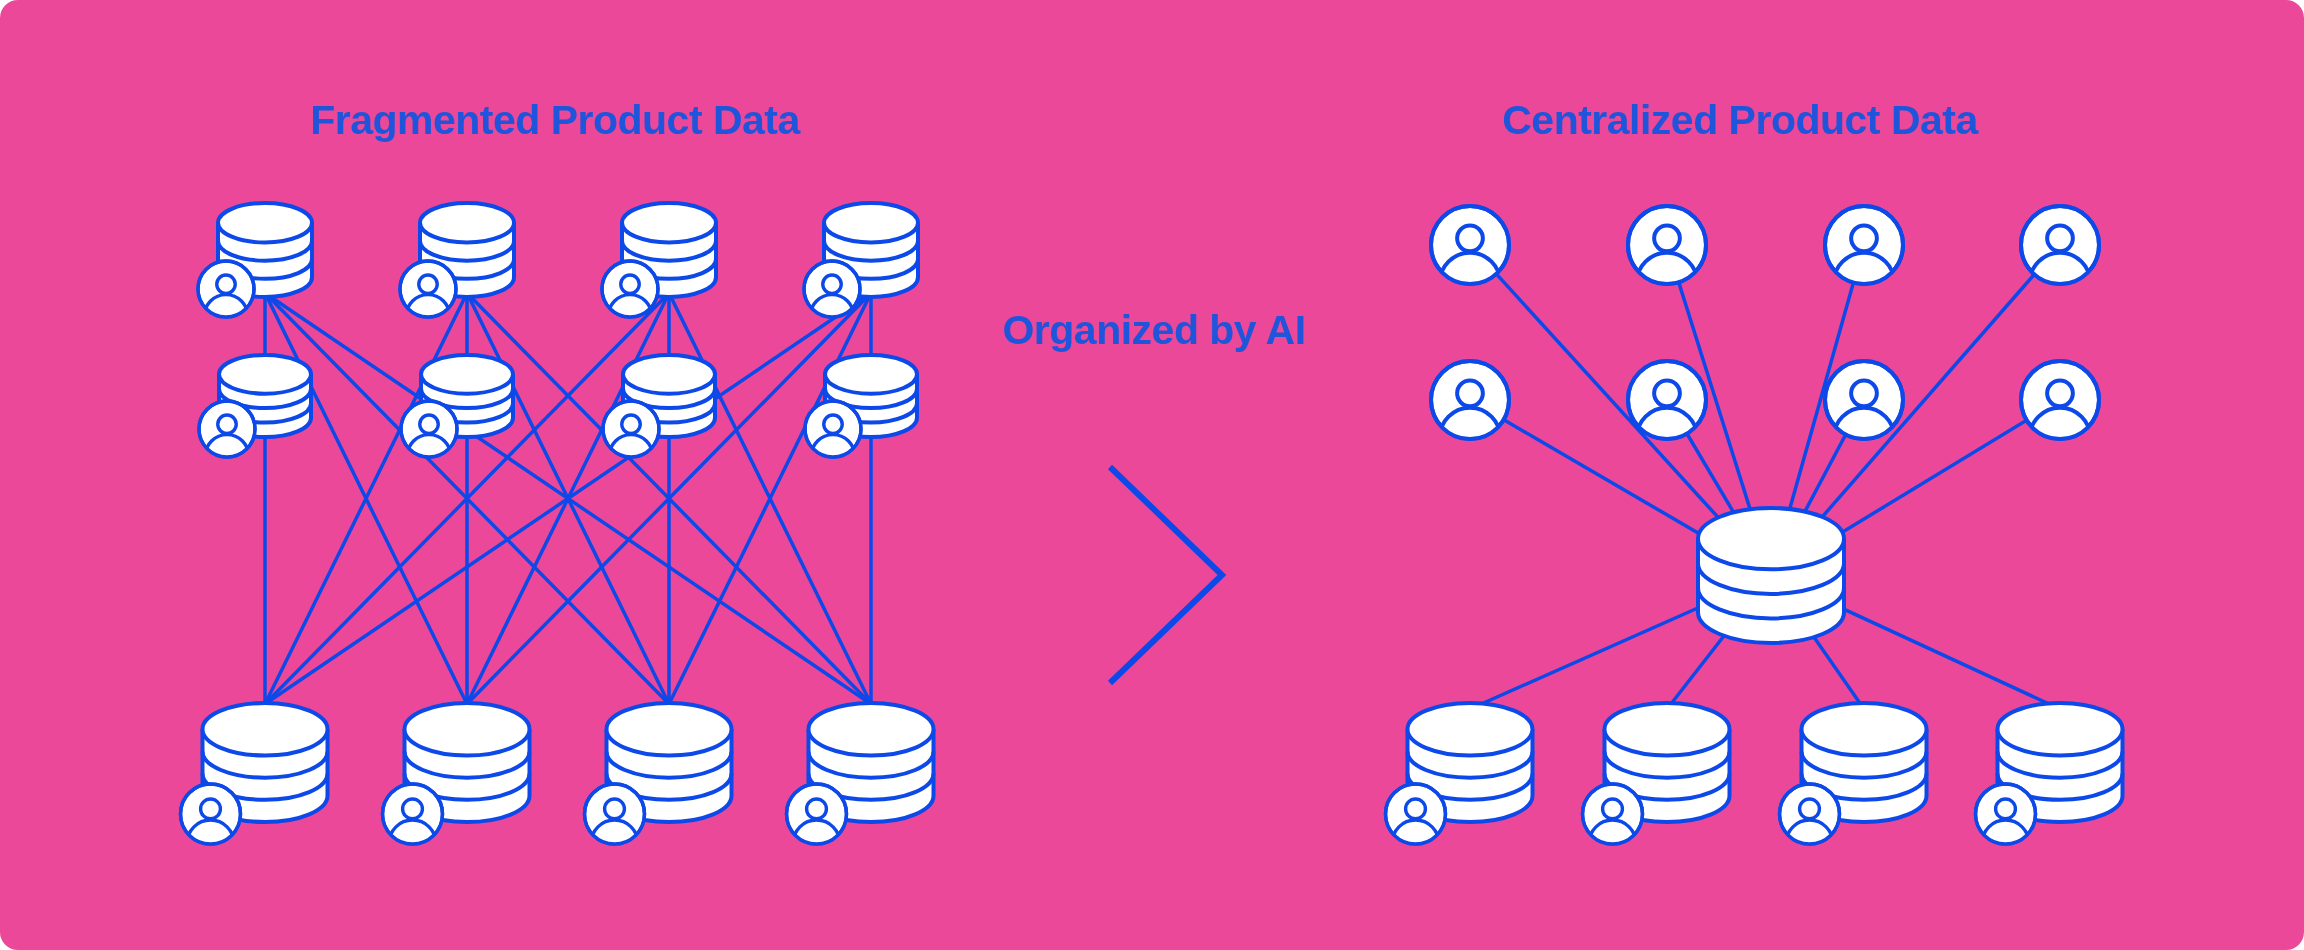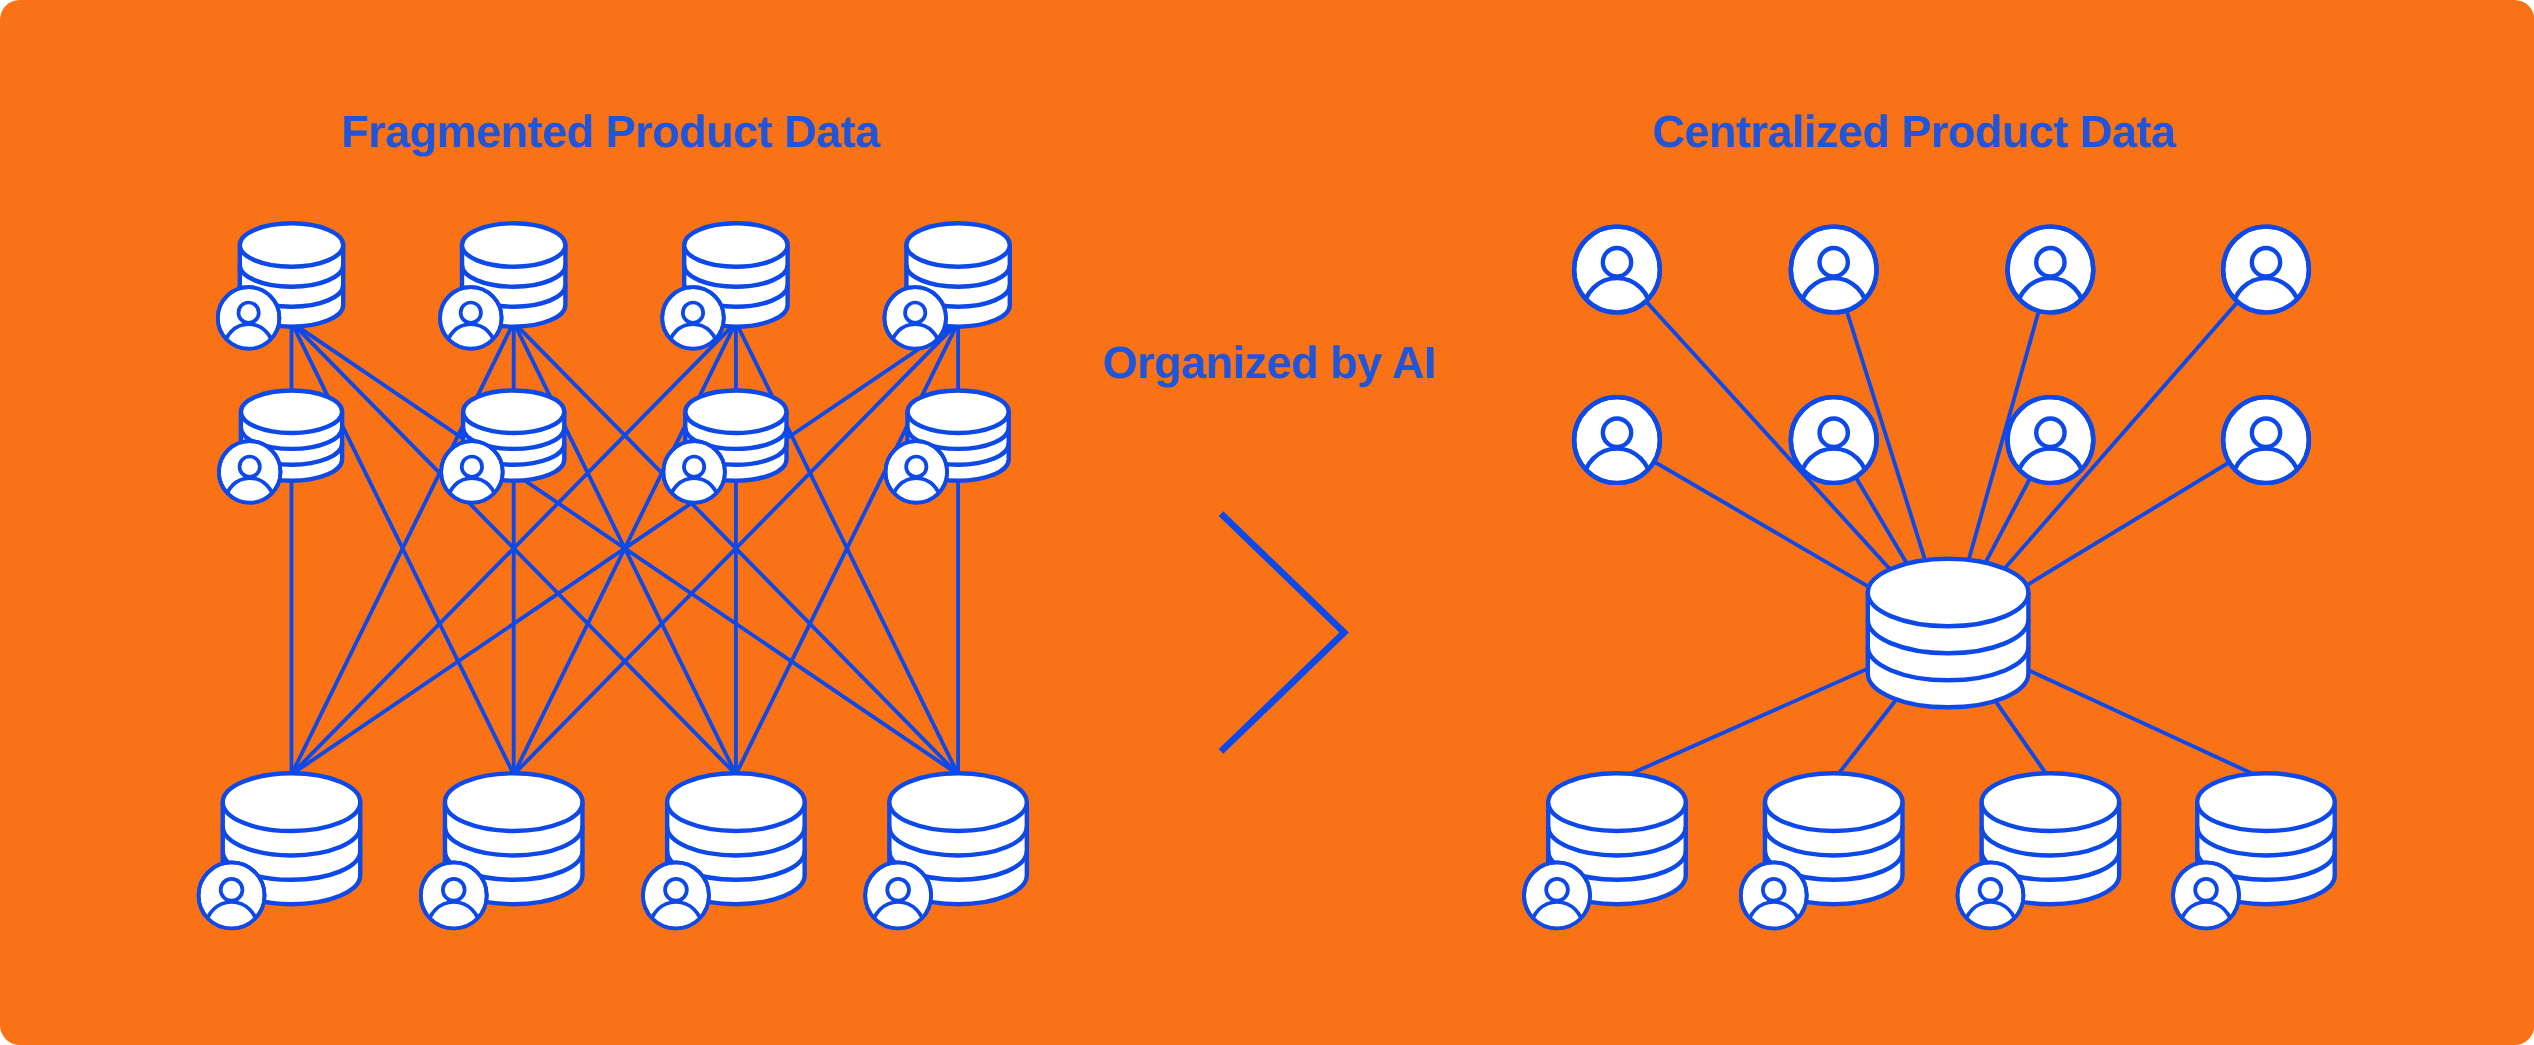--- a/index.html
+++ b/index.html
@@ -6,21 +6,21 @@
   body{width:2304px;height:950px;position:relative;overflow:hidden;
        font-family:"Liberation Sans", sans-serif;}
   .panel{position:absolute;inset:0;border-radius:18px;}
   svg.canvas{position:absolute;left:0;top:0;}
   text.title{font-family:"Liberation Sans", sans-serif;font-weight:600;
              font-size:41px;letter-spacing:-0.5px;}
 </style>
 </head>
 <body>
 
-<div class="panel" style="background: #f97316; text-decoration: underline;">
+<div class="panel" style="background: #ec4899; text-decoration: underline;">
   <svg class="canvas" width="2304" height="950" viewBox="0 0 2304 950">
     <g id="diagram-root">
         <g>
           <g>
             <line x1="265" y1="293" x2="265" y2="704" stroke="#0d49e8" stroke-width="3.5"></line>
             <line x1="265" y1="293" x2="467" y2="704" stroke="#0d49e8" stroke-width="3.5"></line>
             <line x1="265" y1="293" x2="669" y2="704" stroke="#0d49e8" stroke-width="3.5"></line>
             <line x1="265" y1="293" x2="871" y2="704" stroke="#0d49e8" stroke-width="3.5"></line>
             <line x1="467" y1="293" x2="265" y2="704" stroke="#0d49e8" stroke-width="3.5"></line>
             <line x1="467" y1="293" x2="467" y2="704" stroke="#0d49e8" stroke-width="3.5"></line>

